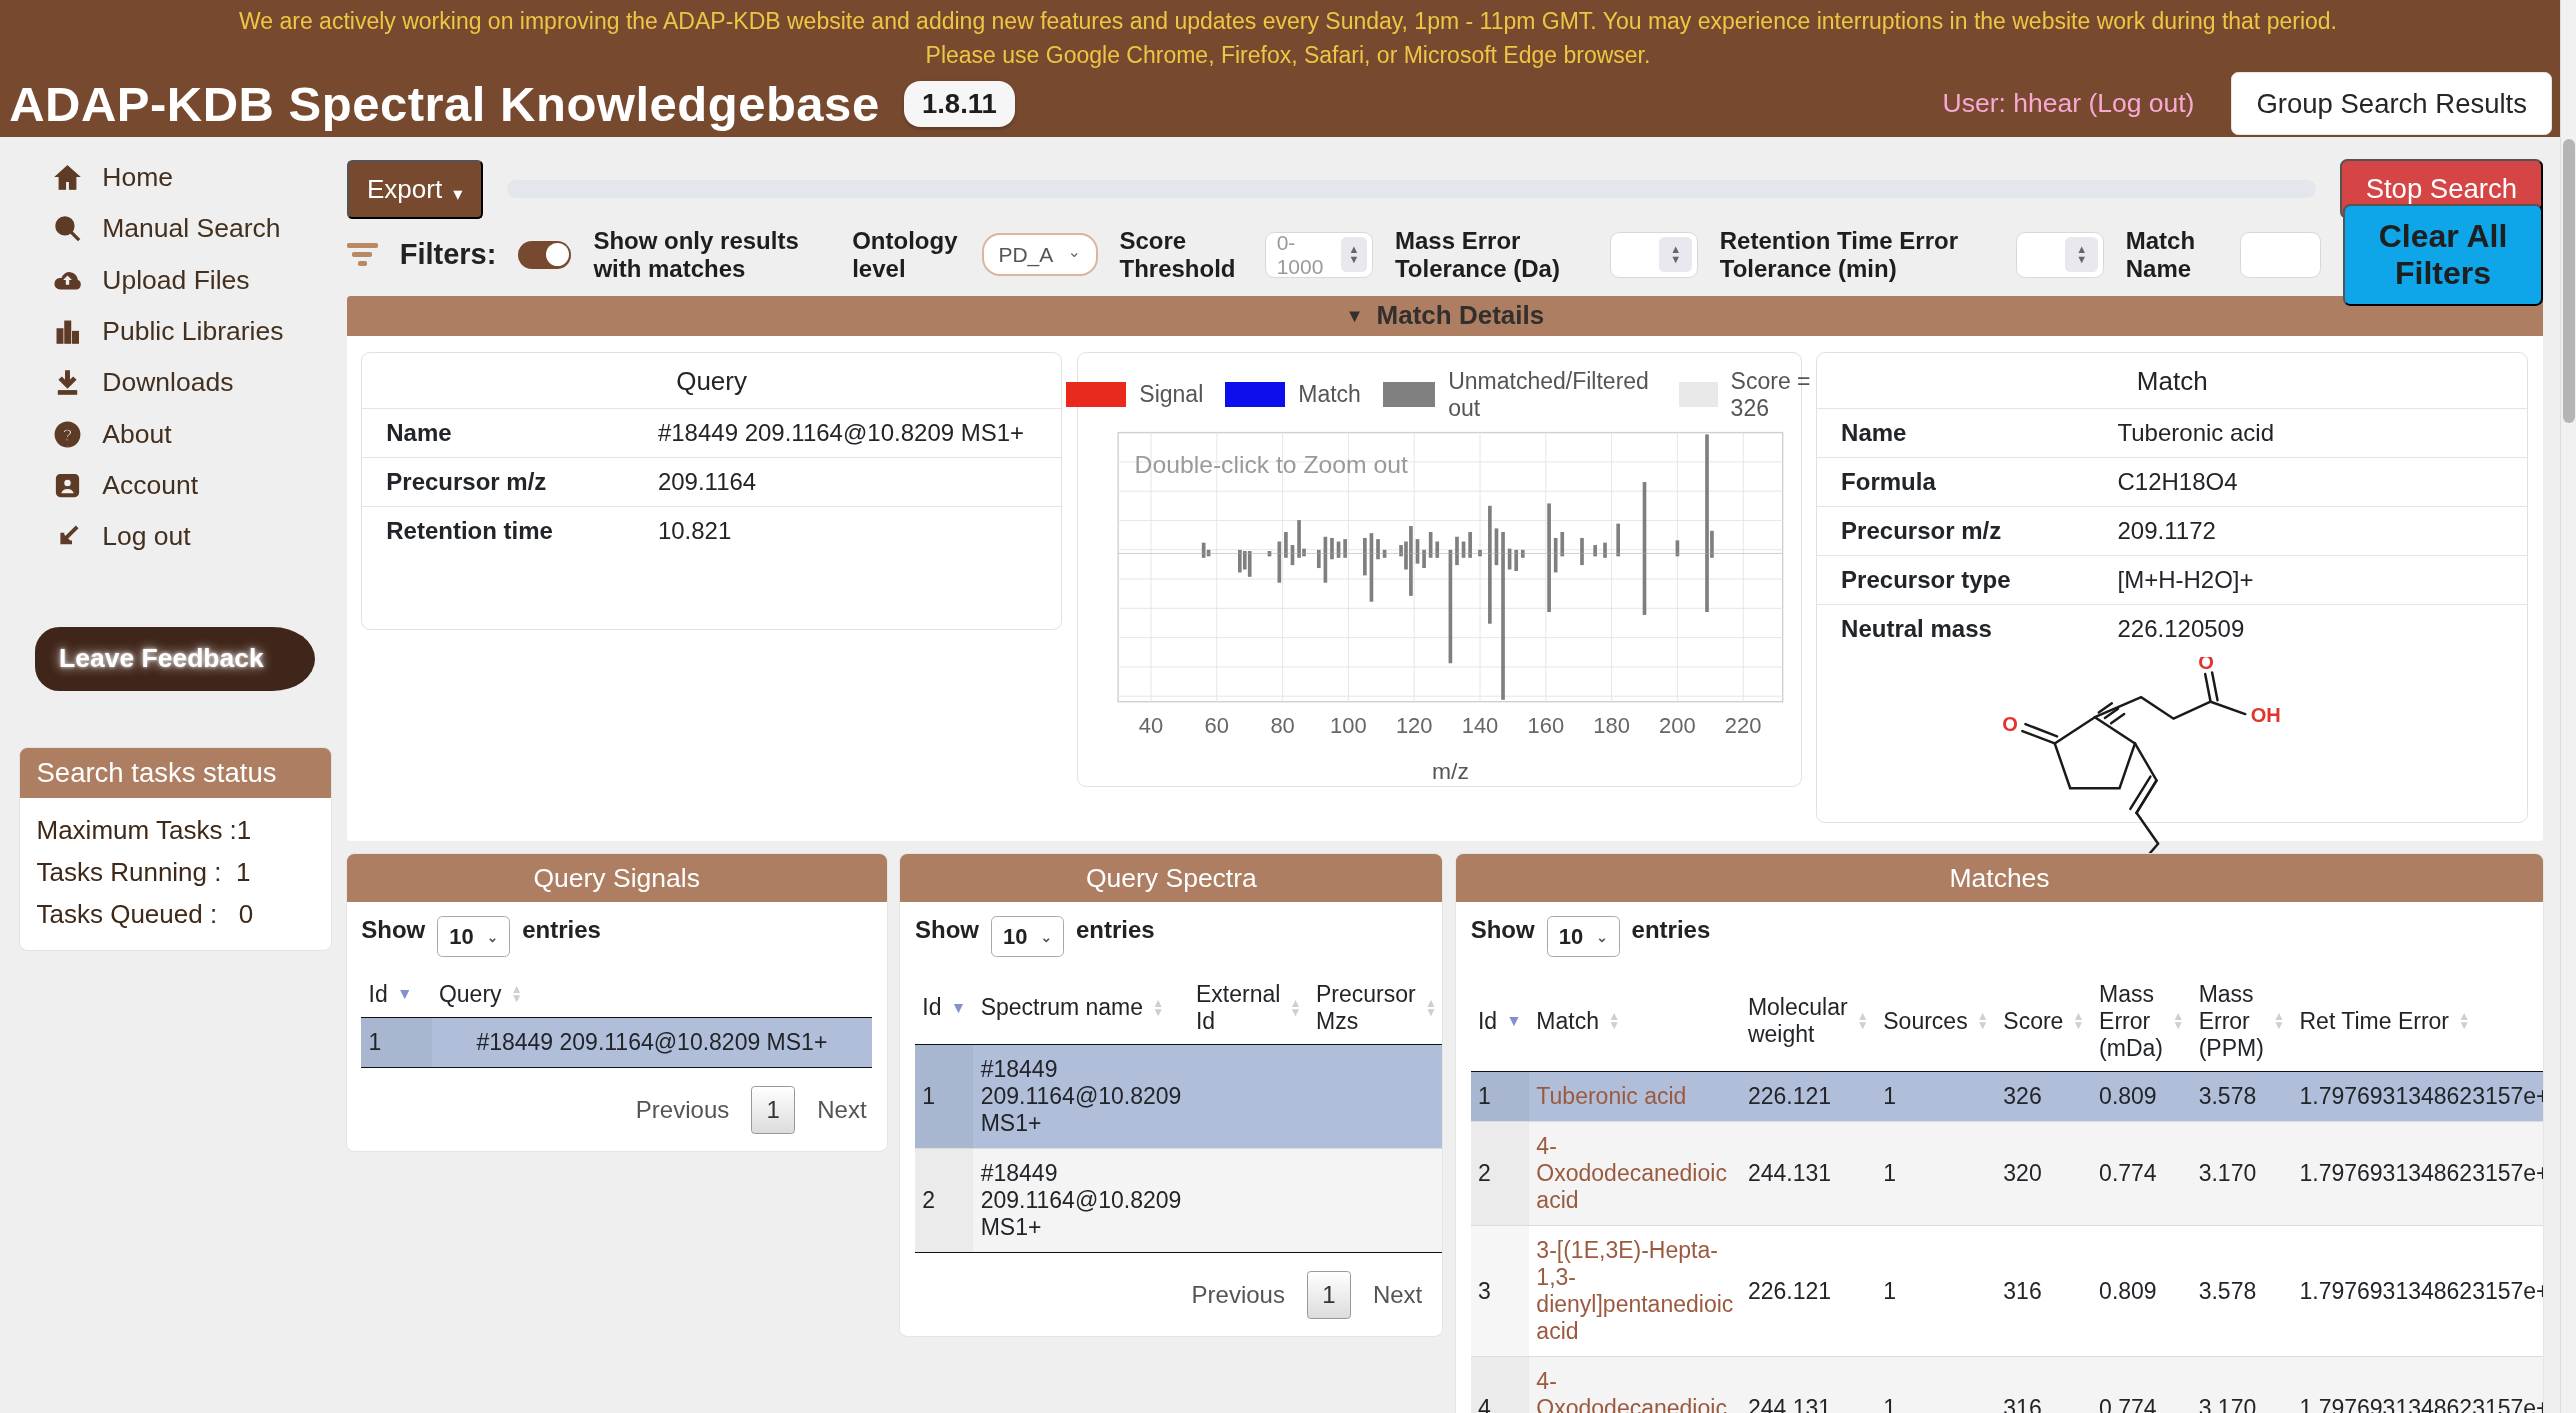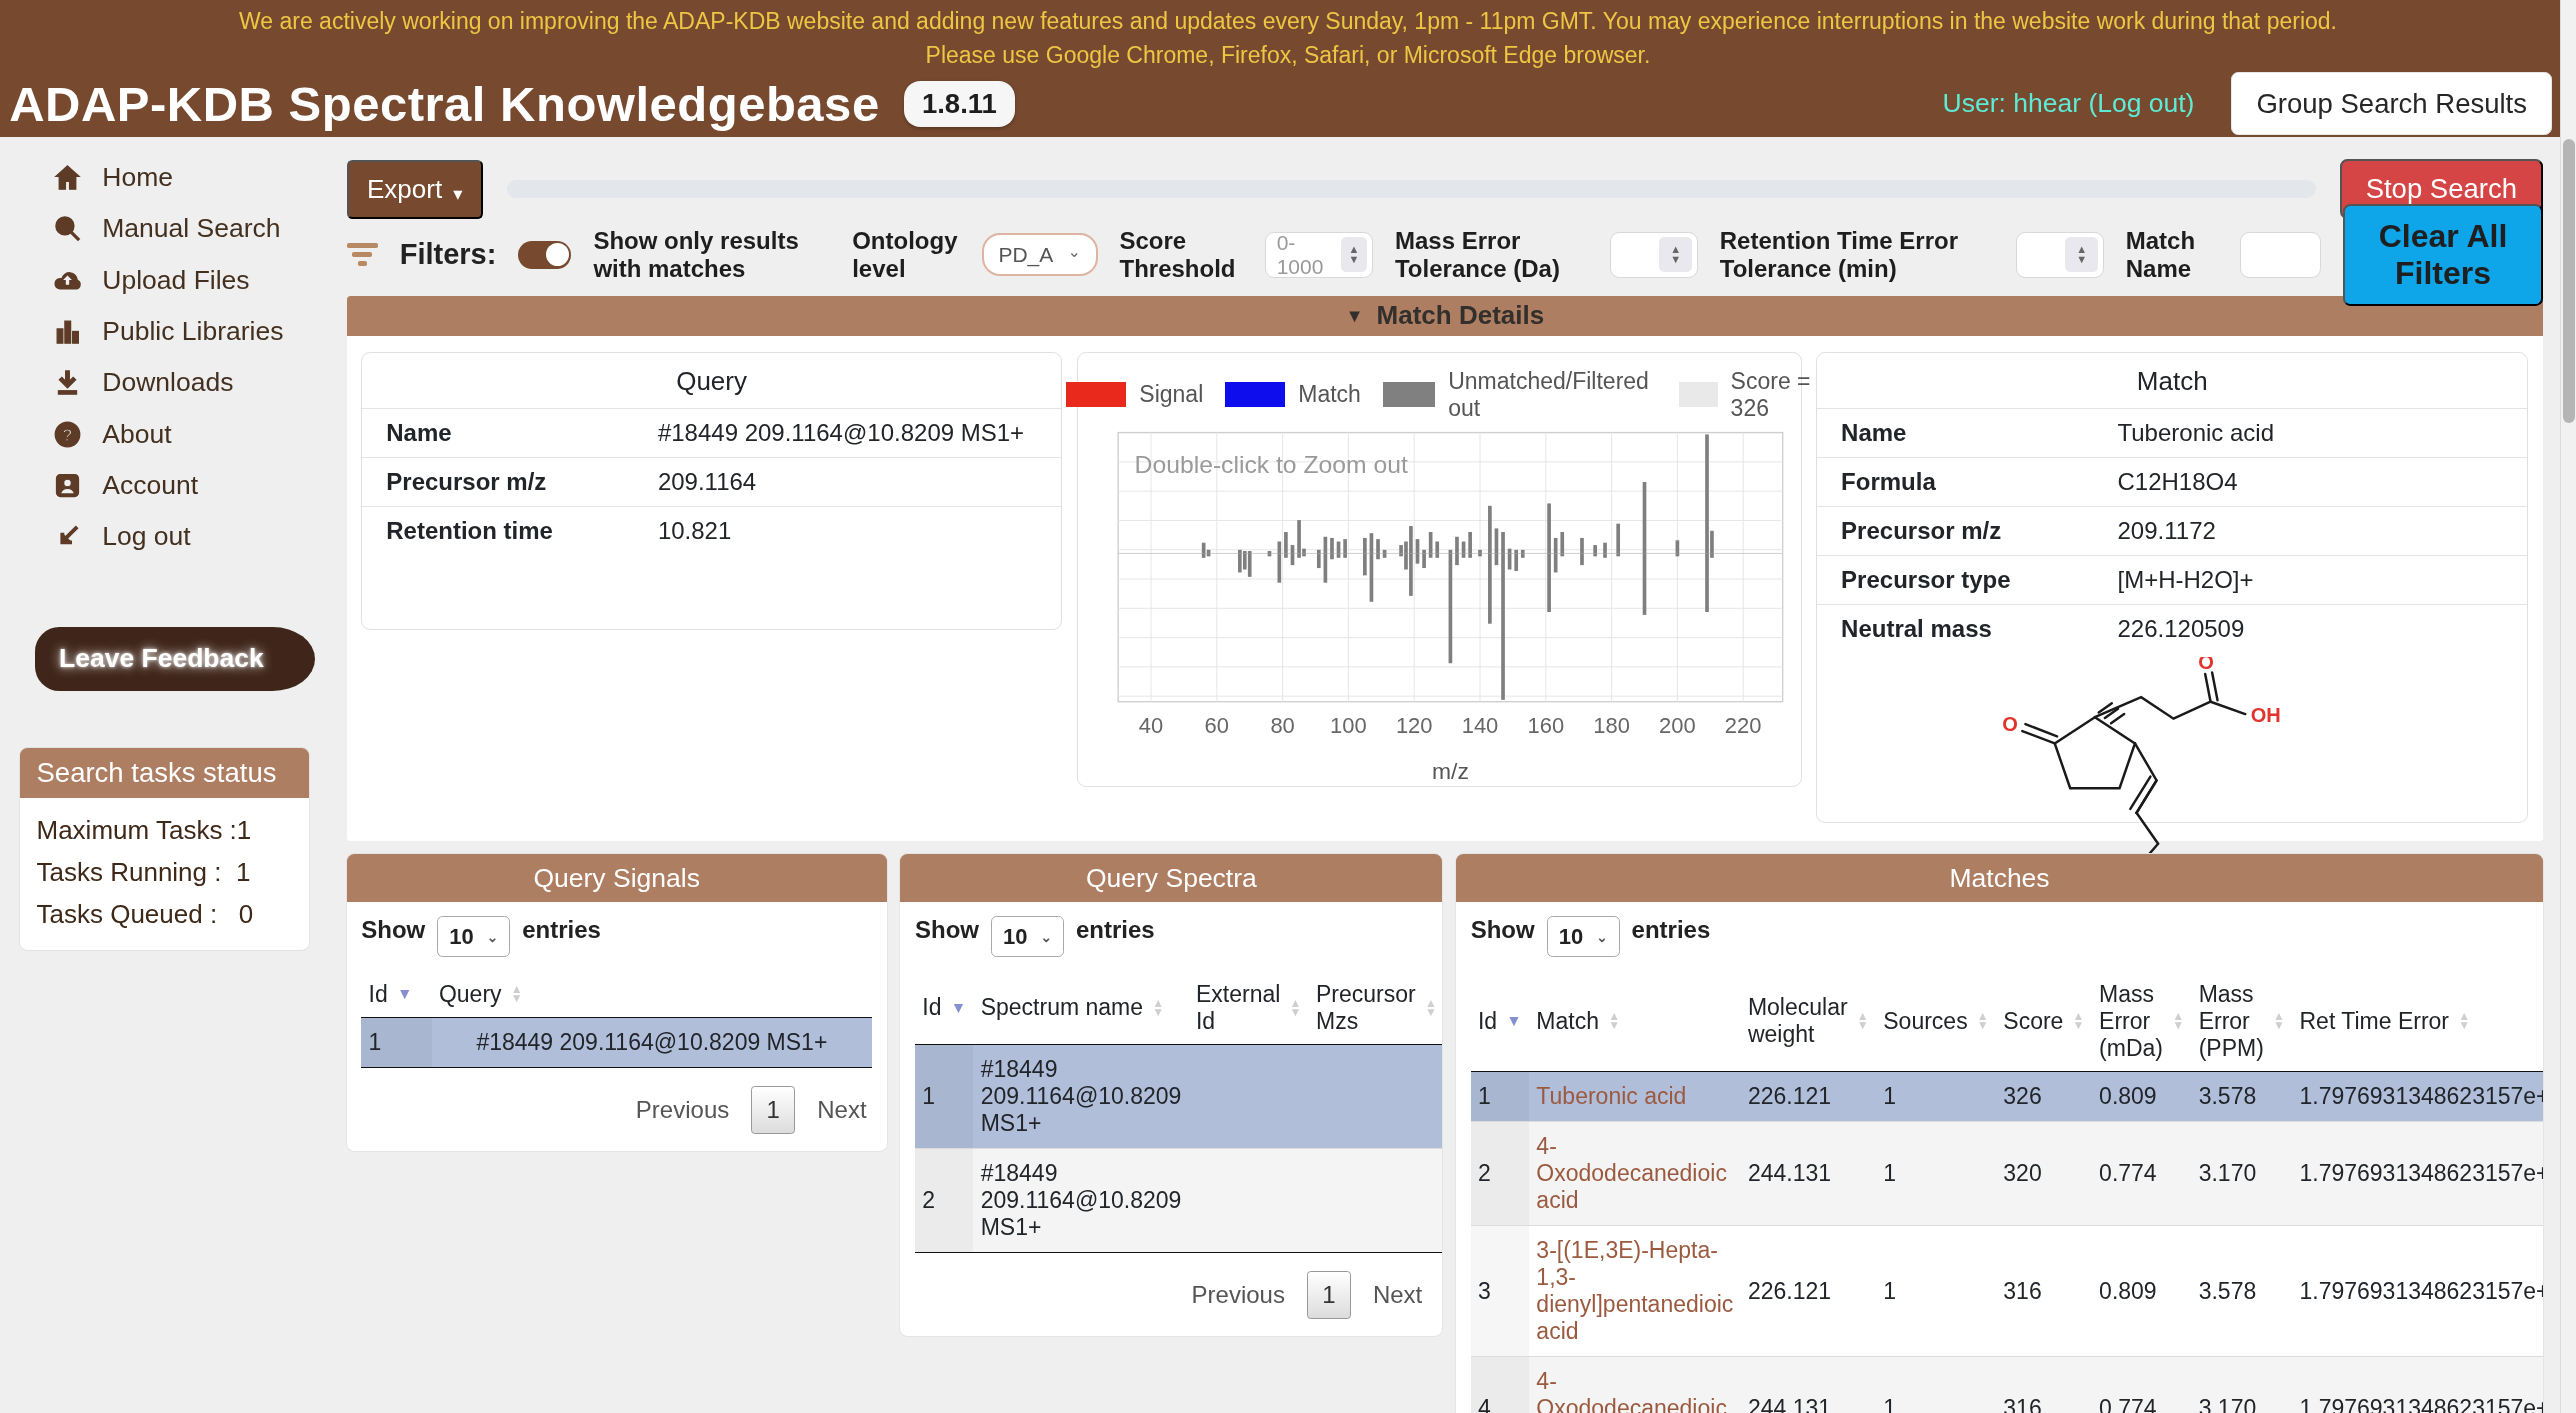--- a/index.html
+++ b/index.html
@@ -9,39 +9,39 @@
   
   .header { height:137px; background:#774a30; position:relative; z-index:2; }
   .banner-line { text-align:center; color:#eec643; font-size:23px; }
   .banner-line.l1 { padding-top:8.2px; }
   .banner-line.l2 { padding-top:6.4px; }
   .header-row { display:flex; align-items:center; padding:3.7px 24px 0 9.2px; }
   .app-title { color:#fff; font-size:49px; font-weight:bold; letter-spacing:0.5px; }
   .version-badge { background:#f6f6f6; border-radius:16.5px; padding:7.3px 18.3px; font-size:27.5px;
     font-weight:bold; color:#1d1d1d; margin-left:24px; box-shadow:0 1.8px 3.7px rgba(0,0,0,.25); }
   .header-right { margin-left:auto; display:flex; align-items:center; gap:37px; }
-  .user-text { color:#5eead4; font-size:26.5px; }
+  .user-text { color:#f9a8d4; font-size:26.5px; }
   .group-btn { background:#fff; color:#262626; font-size:27.5px; padding:14.6px 24px;
     border-radius:7.3px; border:0.9px solid #e8e8e8; cursor:pointer; }
 
   
   .body-row { display:flex; height:1276px; }
   aside { width:343px; flex:none; padding-top:14.6px; }
   main { flex:1; padding:27.5px 33px 0 3.7px; min-width:0; }
 
   
   .nav-item { display:flex; align-items:center; gap:18.3px; padding:9.2px 0 9.2px 51px;
     font-size:26.5px; color:#44301f; cursor:pointer; }
   .nav-icon { width:33px; height:33px; display:flex; align-items:center; justify-content:center; }
   .nav-icon svg { width:31px; height:31px; fill:#5d3b26; stroke:#5d3b26; }
   .feedback-btn { display:inline-block; margin:64px 0 0 35px; background:#40261a; color:#fff;
     font-weight:bold; font-size:26.5px; padding:16.5px 51px 16.5px 24px; cursor:pointer;
     border-radius:42px 73px 73px 42px / 42px 55px 55px 42px;
     text-shadow:0 0 11px rgba(255,255,255,.95), 0 0 3.7px rgba(255,255,255,.8); }
-  .tasks-card { margin:57px 0 0 20px; width:289px; background:#fff; border-radius:7.3px;
+  .tasks-card { margin:57px 0 0 20px; width:311px; background:#fff; border-radius:7.3px;
     box-shadow:0 0 0 0.9px #e2e2e2; overflow:hidden; }
   .tasks-header { background:#ad7e62; color:#fff; font-size:27.5px; padding:9.2px 16.5px; }
   .tasks-body { padding:11px 16.5px 14.6px; font-size:26px; color:#3e2817; line-height:1.62;
     white-space:pre; }
 
   
   .toolbar-row { display:flex; align-items:center; gap:24px; height:49px; }
   .export-btn { background:#774a30; color:#fff; font-size:26px; padding:12px 18.3px;
     border-radius:5.5px; cursor:pointer; display:flex; align-items:flex-end; gap:11px; }
   .caret-down { font-size:18.3px; }

